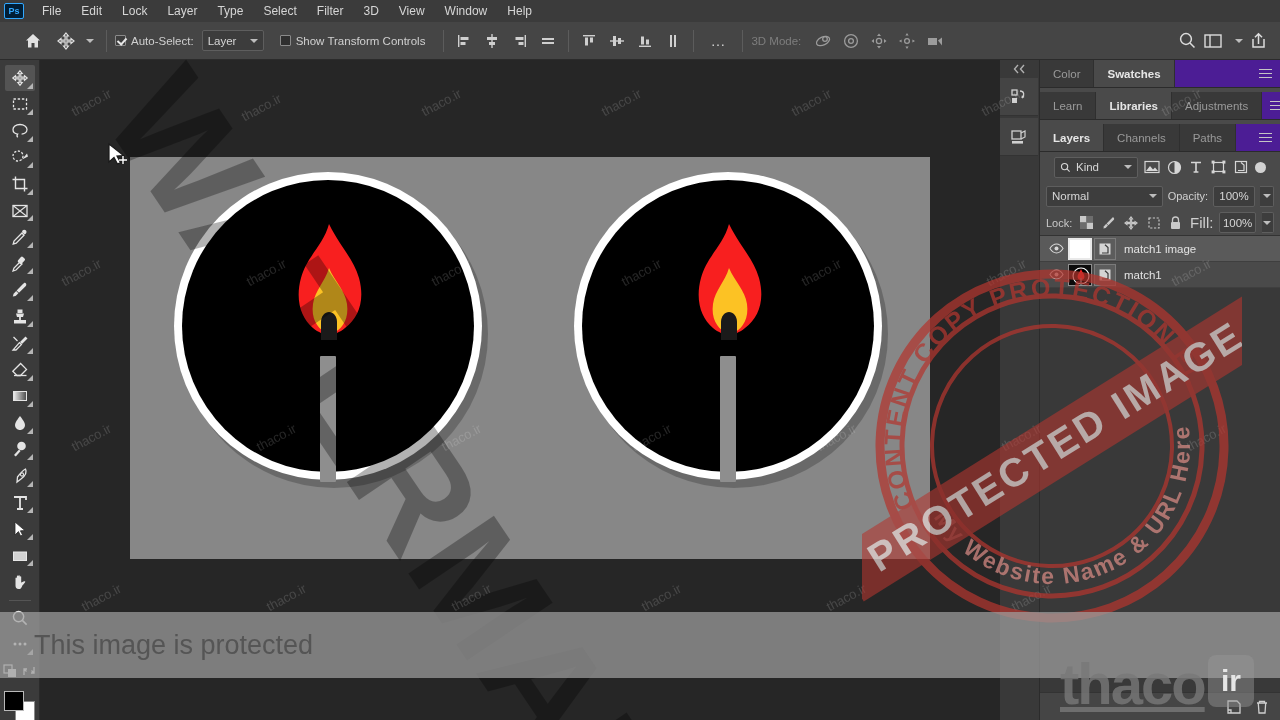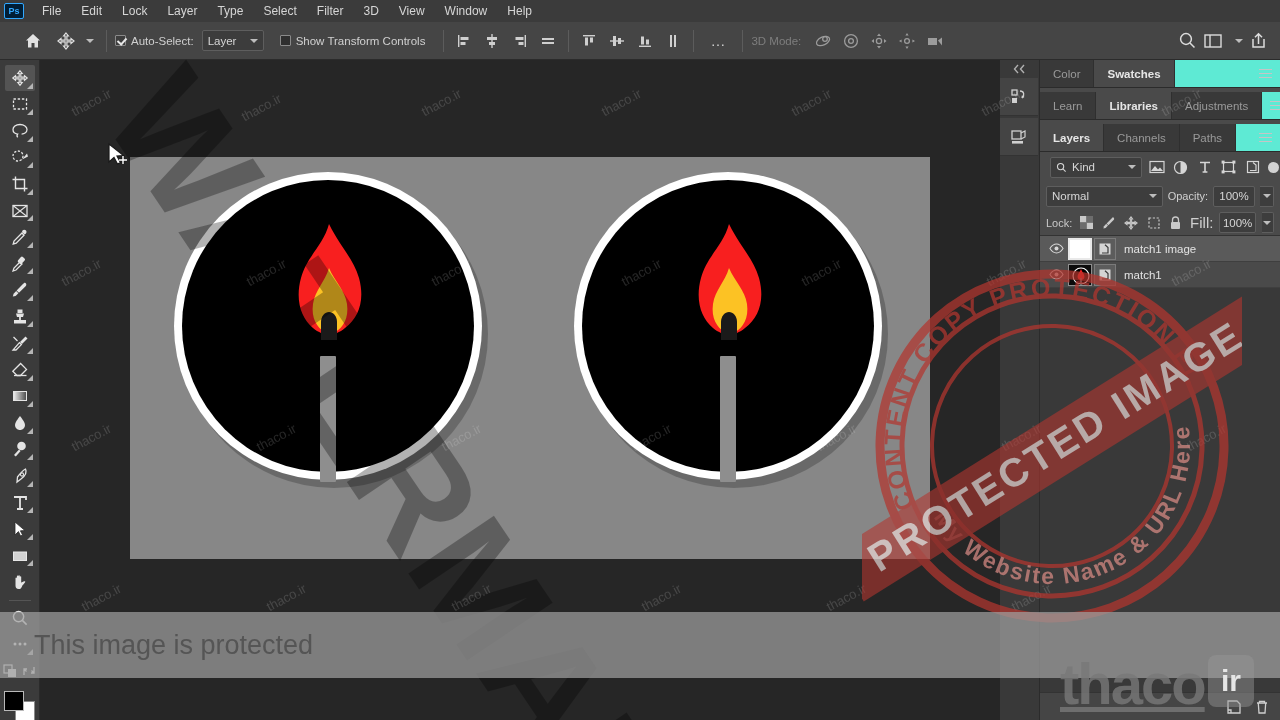--- a/index.html
+++ b/index.html
@@ -112,32 +112,32 @@
   }
   .flame-svg { position: absolute; }
 
   
   .rightdock { position: absolute; top: 60px; left: 1000px; width: 280px; height: 660px; background: #393939; }
   .icon-rail { position: absolute; left: 0; top: 0; width: 40px; height: 660px; background: #393939; border-right: 1px solid #2b2b2b; }
   .collapse-btn { height: 18px; display: flex; align-items: center; justify-content: center; color: #b0b0b0; font-size: 10px; }
   .rail-icon { width: 38px; height: 38px; display: flex; align-items: center; justify-content: center; background: #444; margin-bottom: 2px; border-bottom: 1px solid #333; }
 
   .panels { position: absolute; left: 40px; top: 0; width: 240px; height: 660px; background: #393939; }
-  .panel-tabbar { display: flex; align-items: stretch; height: 28px; background: #5eead4; border-bottom: 1px solid #2b2b2b; position: relative; }
+  .panel-tabbar { display: flex; align-items: stretch; height: 28px; background: #4c1d95; border-bottom: 1px solid #2b2b2b; position: relative; }
   .ptab {
     padding: 0 13px; display: flex; align-items: center; font-size: 11.5px;
     color: #9a9a9a; background: #393939; border-right: 1px solid #2f2f2f;
   }
   .ptab.active { color: #e6e6e6; background: #4a4a4a; font-weight: bold; }
   .pmenu { margin-left: auto; display: flex; align-items: center; padding: 0 8px; color: #c5c5c5; }
   .hamburger { width: 13px; }
   .hamburger span { display: block; height: 1.5px; background: #c5c5c5; margin: 2.5px 0; }
   .group-body { background: #4a4a4a; }
 
-  .filterrow { display: flex; align-items: center; gap: 5px; height: 30px; padding: 0 0; background: #4a4a4a; justify-content: flex-end; }
+  .filterrow { display: flex; align-items: center; gap: 5px; height: 30px; padding: 0 14px; background: #4a4a4a; }
   .kind-box {
     display: flex; align-items: center; gap: 5px; background: #3d3d3d; border: 1px solid #5e5e5e;
     border-radius: 2px; height: 21px; width: 92px; padding: 0 5px; color: #d6d6d6; font-size: 11.5px;
   }
   .filter-icn { width: 19px; height: 20px; display: flex; align-items: center; justify-content: center; }
   .toggle-pill { width: 13px; height: 20px; display: flex; align-items: center; justify-content: center; }
   .toggle-pill .knob { width: 11px; height: 11px; border-radius: 50%; background: #d2d2d2; }
 
   .bmrow { display: flex; align-items: center; height: 28px; padding: 0 6px; gap: 5px; background: #4a4a4a; }
   .blend-box {

